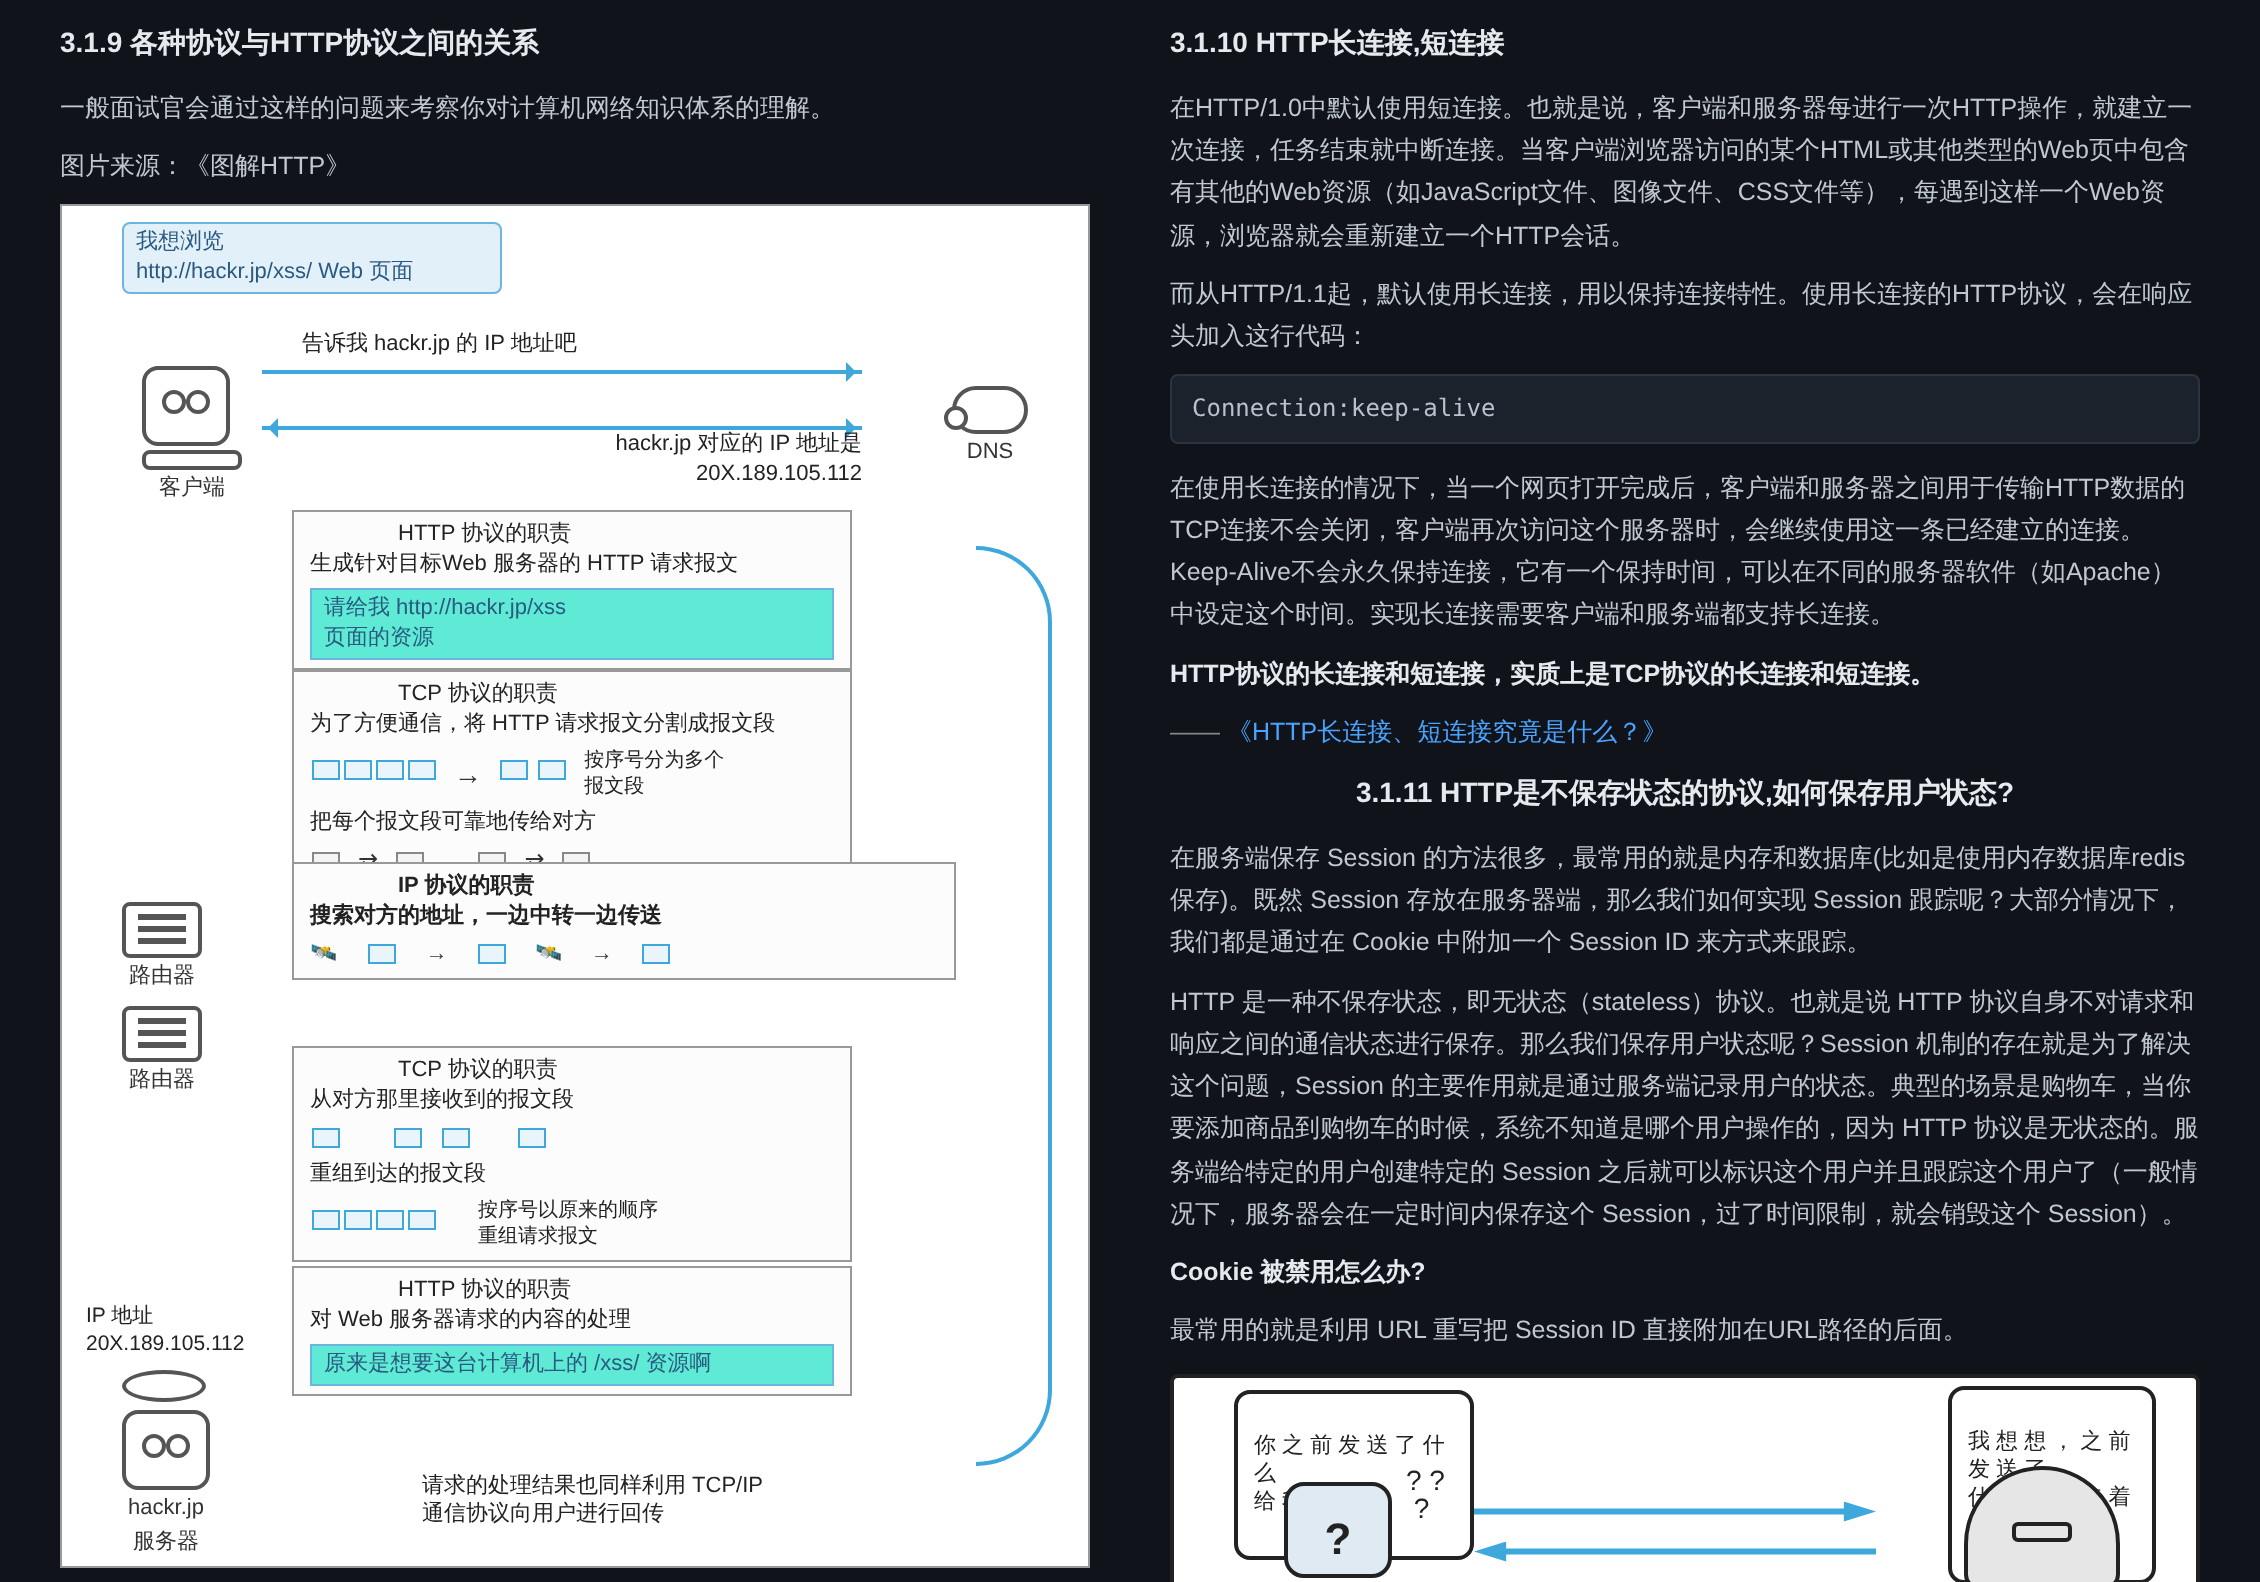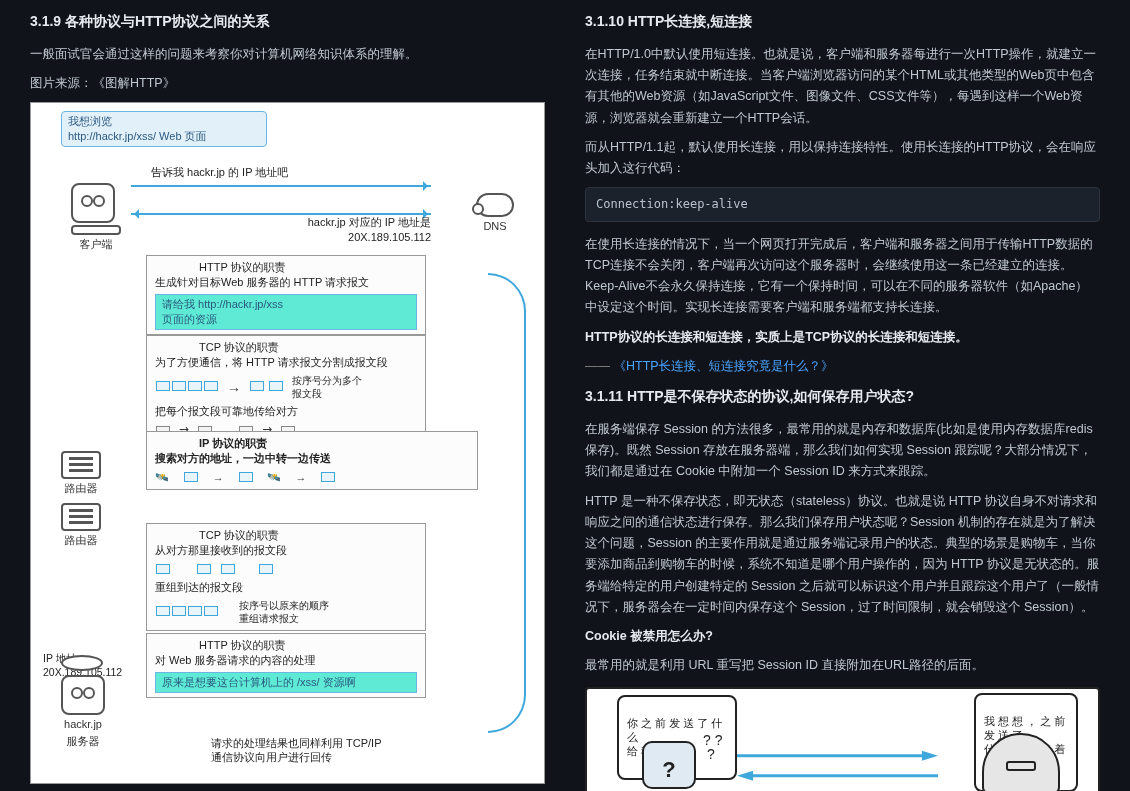--- a/index.html
+++ b/index.html
@@ -158,21 +158,21 @@
 
 <div class="page">
 
   <div class="col">
     <h3>3.1.9 各种协议与HTTP协议之间的关系</h3>
     <p>一般面试官会通过这样的问题来考察你对计算机网络知识体系的理解。</p>
     <p>图片来源：《图解HTTP》</p>
 
     <div class="diagram">
 
-      <div class="d-abs d-bubble" style="left:30px; top:8px; width:206px;">
+      <div class="d-abs d-bubble" style="left:30px; top:8px; width:190px;">
         <div>我想浏览</div>
         <div>http://hackr.jp/xss/ Web 页面</div>
       </div>
 
       <div class="d-abs" style="left:40px; top:80px;">
         <div class="d-robot"></div>
           <div class="d-base"></div>
         <div class="d-lbl">客户端</div>
       </div>
 
@@ -258,21 +258,21 @@
       <div class="d-abs d-box" style="left:115px; top:530px; width:280px;">
         <div class="d-title">HTTP 协议的职责</div>
         <div class="d-txt">对 Web 服务器请求的内容的处理</div>
         <div class="d-inner">原来是想要这台计算机上的 /xss/ 资源啊</div>
       </div>
 
       <div class="d-abs d-txt" style="left:12px; top:548px; font-size:10.5px;">
         <div>IP 地址</div>
         <div>20X.189.105.112</div>
       </div>
-      <div class="d-abs" style="left:30px; top:552px;">
+      <div class="d-abs" style="left:30px; top:582px;">
         <div class="d-ellipse"></div>
         <div class="d-robot" style="margin-top:4px;"></div>
         <div class="d-lbl">hackr.jp</div>
         <div class="d-lbl">服务器</div>
       </div>
 
       <div class="d-abs curve" style="top:170px; height:460px; right:18px;"></div>
       <div class="d-abs d-txt" style="left:180px; bottom:18px;">
         <div>请求的处理结果也同样利用 TCP/IP</div>
         <div>通信协议向用户进行回传</div>
@@ -285,21 +285,21 @@
     <p>在HTTP/1.0中默认使用短连接。也就是说，客户端和服务器每进行一次HTTP操作，就建立一次连接，任务结束就中断连接。当客户端浏览器访问的某个HTML或其他类型的Web页中包含有其他的Web资源（如JavaScript文件、图像文件、CSS文件等），每遇到这样一个Web资源，浏览器就会重新建立一个HTTP会话。</p>
     <p>而从HTTP/1.1起，默认使用长连接，用以保持连接特性。使用长连接的HTTP协议，会在响应头加入这行代码：</p>
     <div class="code-block">Connection:keep-alive</div>
     <p>在使用长连接的情况下，当一个网页打开完成后，客户端和服务器之间用于传输HTTP数据的TCP连接不会关闭，客户端再次访问这个服务器时，会继续使用这一条已经建立的连接。Keep-Alive不会永久保持连接，它有一个保持时间，可以在不同的服务器软件（如Apache）中设定这个时间。实现长连接需要客户端和服务端都支持长连接。</p>
     <p class="bold">HTTP协议的长连接和短连接，实质上是TCP协议的长连接和短连接。</p>
     <p>
       <span class="dash">—— </span>
       <a class="lnk" href="#">《HTTP长连接、短连接究竟是什么？》</a>
     </p>
 
-    <h3 style="margin-top:4px;">3.1.11 HTTP是不保存状态的协议,如何保存用户状态?</h3>
+    <h3 style="margin-top:4px;text-align:center;">3.1.11 HTTP是不保存状态的协议,如何保存用户状态?</h3>
     <p>在服务端保存 Session 的方法很多，最常用的就是内存和数据库(比如是使用内存数据库redis保存)。既然 Session 存放在服务器端，那么我们如何实现 Session 跟踪呢？大部分情况下，我们都是通过在 Cookie 中附加一个 Session ID 来方式来跟踪。</p>
     <p>HTTP 是一种不保存状态，即无状态（stateless）协议。也就是说 HTTP 协议自身不对请求和响应之间的通信状态进行保存。那么我们保存用户状态呢？Session 机制的存在就是为了解决这个问题，Session 的主要作用就是通过服务端记录用户的状态。典型的场景是购物车，当你要添加商品到购物车的时候，系统不知道是哪个用户操作的，因为 HTTP 协议是无状态的。服务端给特定的用户创建特定的 Session 之后就可以标识这个用户并且跟踪这个用户了（一般情况下，服务器会在一定时间内保存这个 Session，过了时间限制，就会销毁这个 Session）。</p>
     <p class="bold">Cookie 被禁用怎么办?</p>
     <p>最常用的就是利用 URL 重写把 Session ID 直接附加在URL路径的后面。</p>
 
     <div class="comic">
       <div class="c-bubble left">
         <span style="white-space:pre-line;">你 之 前 发 送 了 什 么
 给 我 来 着 ?</span>
         <span class="tail"></span>

